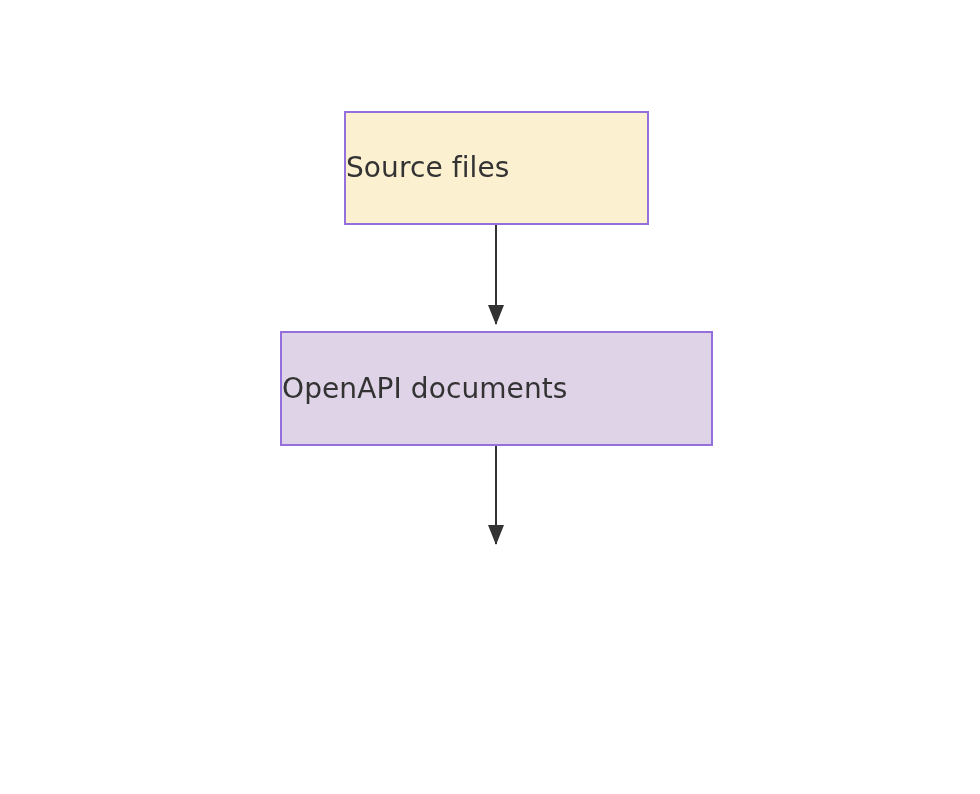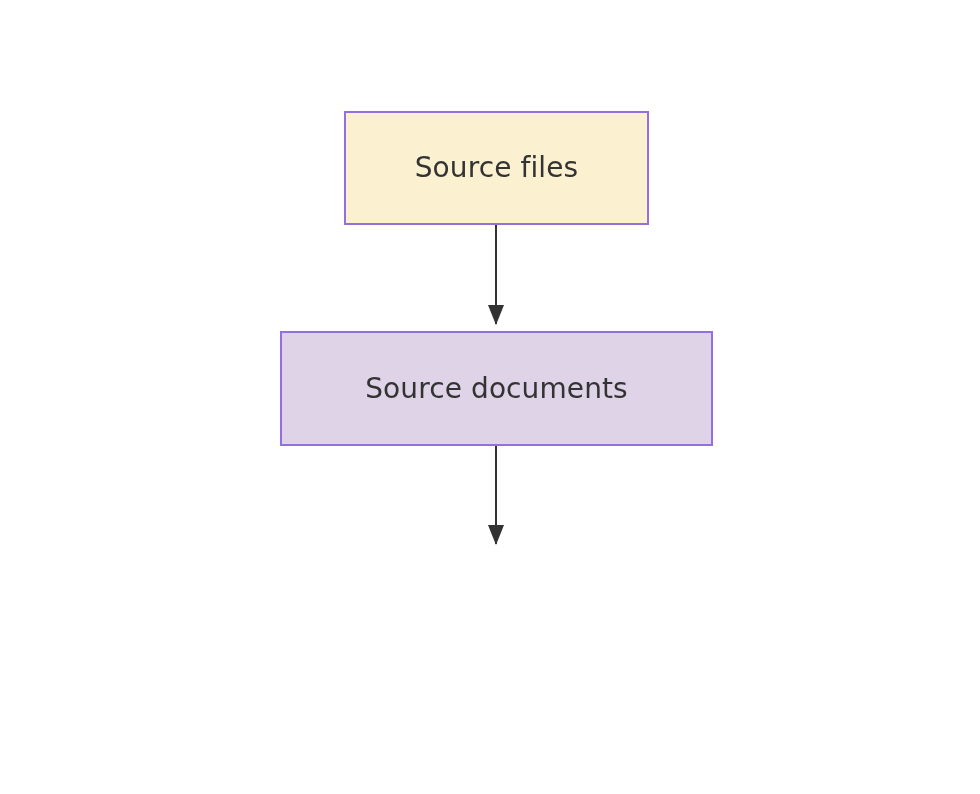--- a/index.html
+++ b/index.html
@@ -26,21 +26,21 @@
     left: 0;
     width: 980px;
     height: 794px;
   }
   .node-box {
     position: absolute;
     box-sizing: border-box;
     border: 2px solid #9370DB;
     display: flex;
     align-items: center;
-    justify-content: center;
+    justify-content: flex-start;
     border-radius: 0;
   }
   .node-label {
     font-family: "DejaVu Sans", "Liberation Sans", sans-serif;
     font-size: 28px;
     font-weight: 400;
     color: #333333;
     line-height: 1.2;
     white-space: nowrap;
     letter-spacing: 0.1px;
@@ -82,17 +82,17 @@
     <line x1="496" y1="225" x2="496" y2="324" stroke="#333333" stroke-width="2" marker-end="url(#arrowhead-solid)"></line>
 
     <line x1="496" y1="446" x2="496" y2="544" stroke="#333333" stroke-width="2" marker-end="url(#arrowhead-solid)"></line>
   </svg>
 
   <div class="node-box" id="node-source-files">
     <span class="node-label">Source files</span>
   </div>
 
   <div class="node-box" id="node-openapi-documents">
-    <span class="node-label">Source documents</span>
+    <span class="node-label">OpenAPI documents</span>
   </div>
 
 
 </div>
 
 </body></html>

